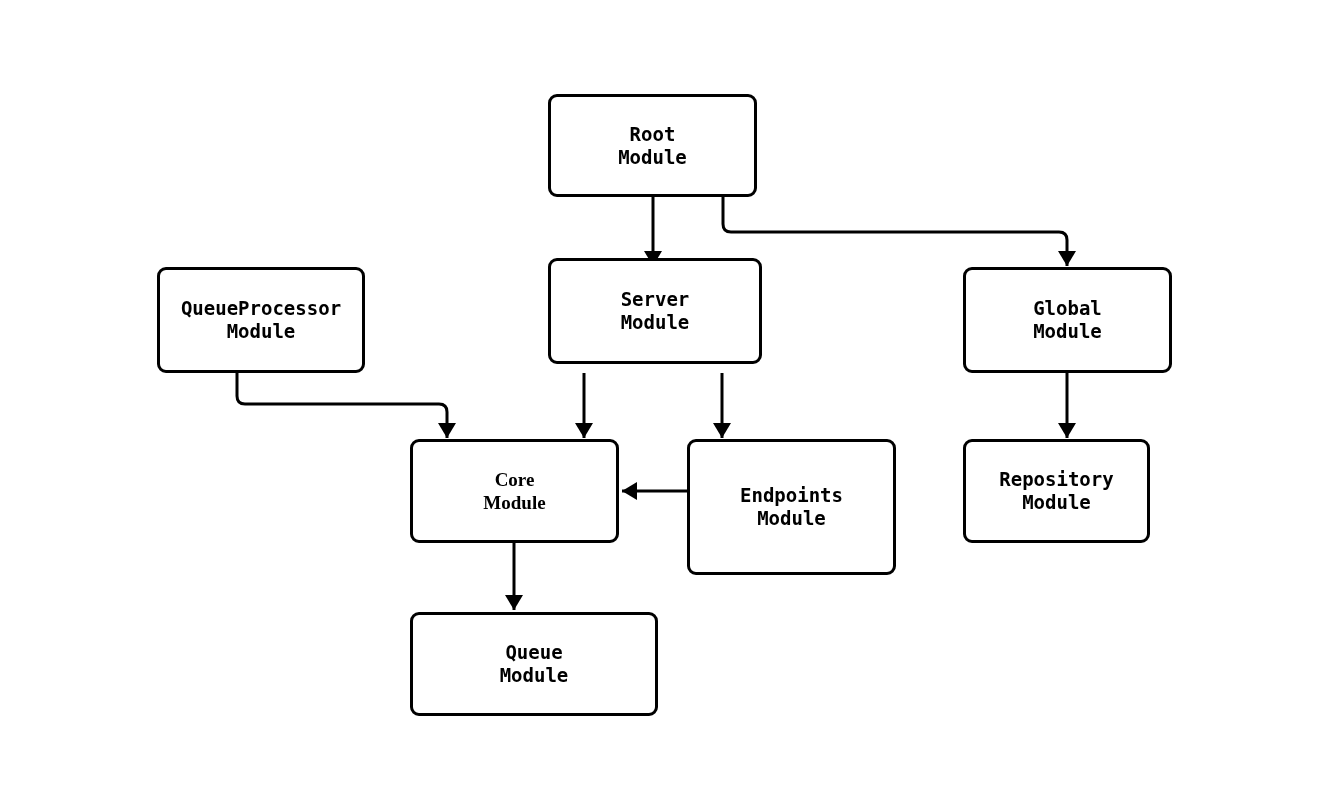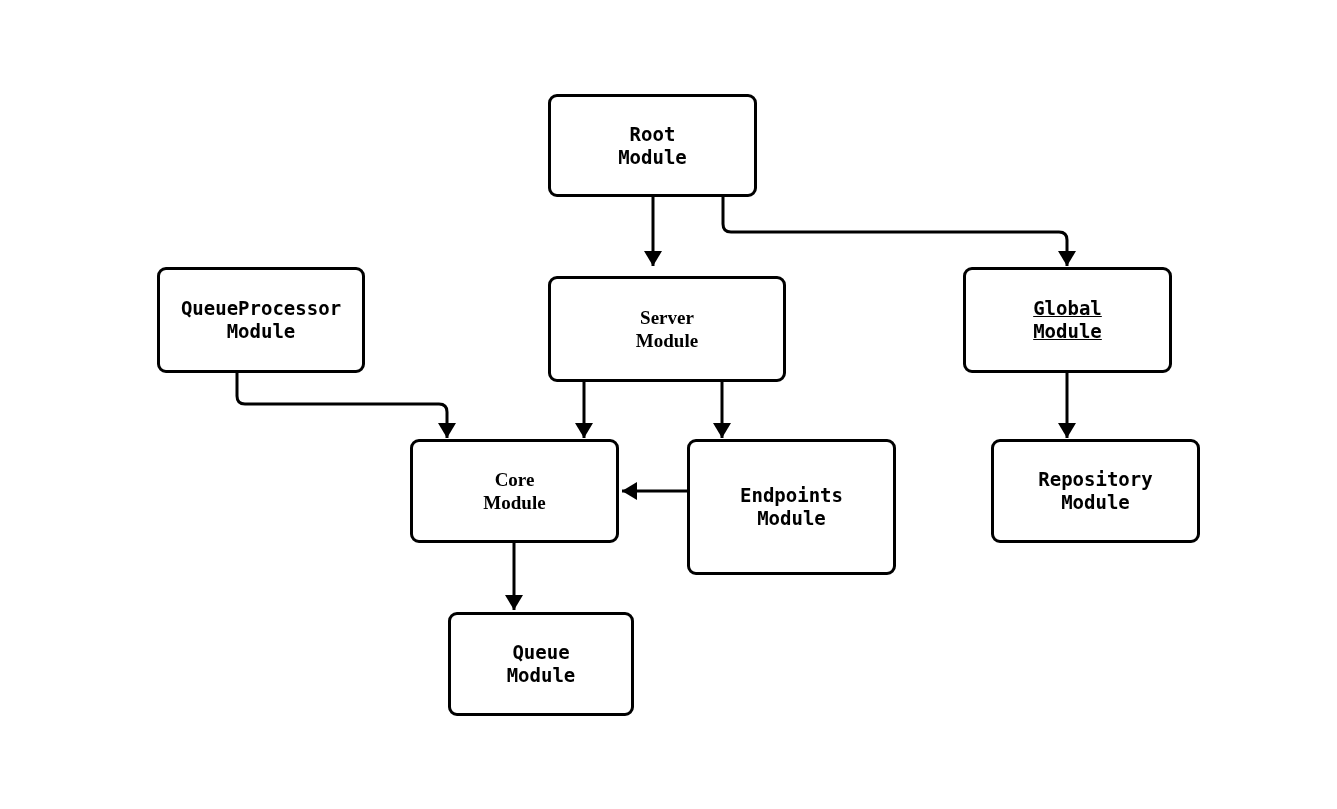--- a/index.html
+++ b/index.html
@@ -71,43 +71,43 @@
   <div class="node" style="left:548px; top:94px; width:209px; height:103px;">
     <span class="label">Root
 Module</span>
   </div>
 
   <div class="node" style="left:133px; top:267px; width:208px; height:106px;margin-left:24px;">
     <span class="label">QueueProcessor
 Module</span>
   </div>
 
-  <div class="node" style="left:548px; top:276px; width:238px; height:106px;font-family:Liberation Serif, serif;">
+  <div class="node" style="left:548px; top:258px; width:214px; height:106px;">
     <span class="label">Server
 Module</span>
   </div>
 
-  <div class="node" style="left:963px; top:267px; width:209px; height:106px;text-decoration:underline;">
+  <div class="node" style="left:963px; top:267px; width:209px; height:106px;">
     <span class="label">Global
 Module</span>
   </div>
 
   <div class="node" style="left:410px; top:439px; width:209px; height:104px;font-family:Liberation Serif, serif;">
     <span class="label">Core
 Module</span>
   </div>
 
   <div class="node" style="left:687px; top:439px; width:209px; height:136px;">
     <span class="label">Endpoints
 Module</span>
   </div>
 
-  <div class="node" style="left:991px; top:439px; width:209px; height:104px;">
+  <div class="node" style="left:963px; top:439px; width:187px; height:104px;">
     <span class="label">Repository
 Module</span>
   </div>
 
-  <div class="node" style="left:410px; top:612px; width:186px; height:104px;margin-left:38px;">
+  <div class="node" style="left:410px; top:612px; width:248px; height:104px;">
     <span class="label">Queue
 Module</span>
   </div>
 
 </div>
 
 </body></html>

